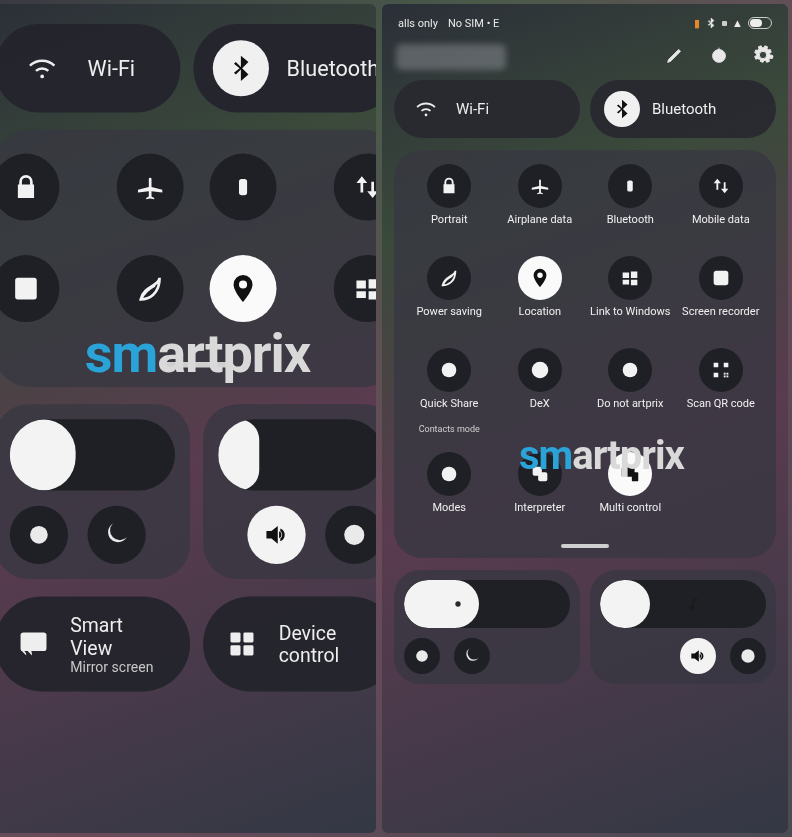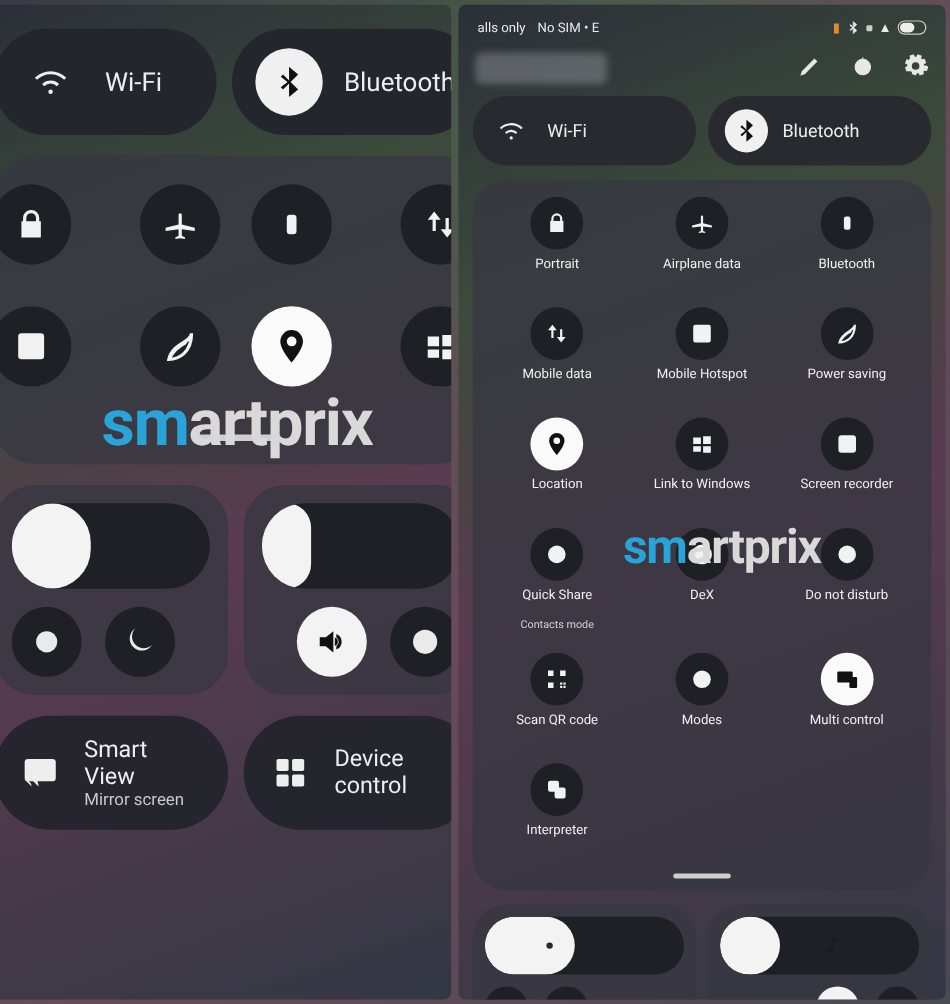--- a/index.html
+++ b/index.html
@@ -47,21 +47,21 @@
   .pill.bt .pico { background:#f0f0f0; color:#111; }
   .pill .pico svg { width:22px; height:22px; }
 
   .tile-panel {
     margin:12px 4px 0 4px;
     background:rgba(55,55,65,.78);
     border-radius:28px;
     padding:14px 10px 32px 10px;
     position:relative;
   }
-  .grid4 { display:grid; grid-template-columns:repeat(3,1fr); row-gap:18px; }
+  .grid4 { display:grid; grid-template-columns:repeat(4,1fr); row-gap:18px; }
   .tile { display:flex; flex-direction:column; align-items:center; gap:6px; }
   .tile .circ {
     width:44px; height:44px; border-radius:50%;
     background:#1f2026; display:flex; align-items:center; justify-content:center;
     color:#f2f2f2;
   }
   .tile.on .circ { background:#fafafa; color:#111; }
   .tile .circ svg { width:22px; height:22px; }
   .tile .lbl { font-size:11px; line-height:12px; color:#f0f0f0; text-align:center; min-height:24px; }
   .tile .sub { font-size:9px; color:#d0d0d0; text-align:center; margin-top:-4px; }
@@ -498,28 +498,20 @@
           <div class="circ">
             <svg>
               <use href="#i-updown"></use>
             </svg>
           </div>
           <div class="lbl">Mobile data</div>
         </div>
         <div class="tile">
           <div class="circ">
             <svg>
-              <use href="#i-hotspot"></use>
-            </svg>
-          </div>
-          <div class="lbl">Mobile Hotspot</div>
-        </div>
-        <div class="tile">
-          <div class="circ">
-            <svg>
               <use href="#i-leaf"></use>
             </svg>
           </div>
           <div class="lbl">Power saving</div>
         </div>
         <div class="tile on">
           <div class="circ">
             <svg>
               <use href="#i-pin"></use>
             </svg>
@@ -558,53 +550,53 @@
             </svg>
           </div>
           <div class="lbl">DeX</div>
         </div>
         <div class="tile">
           <div class="circ">
             <svg>
               <use href="#i-dnd"></use>
             </svg>
           </div>
-          <div class="lbl">Do not disturb</div>
+          <div class="lbl">Do not artprix</div>
         </div>
         <div class="tile">
           <div class="circ">
             <svg>
               <use href="#i-qr"></use>
             </svg>
           </div>
           <div class="lbl">Scan QR code</div>
         </div>
         <div class="tile">
           <div class="circ">
             <svg>
               <use href="#i-modes"></use>
             </svg>
           </div>
           <div class="lbl">Modes</div>
         </div>
+        <div class="tile">
+          <div class="circ">
+            <svg>
+              <use href="#i-interp"></use>
+            </svg>
+          </div>
+          <div class="lbl">Interpreter</div>
+        </div>
         <div class="tile on">
           <div class="circ">
             <svg>
               <use href="#i-multi"></use>
             </svg>
           </div>
           <div class="lbl">Multi control</div>
-        </div>
-        <div class="tile">
-          <div class="circ">
-            <svg>
-              <use href="#i-interp"></use>
-            </svg>
-          </div>
-          <div class="lbl">Interpreter</div>
         </div>
       </div>
     <div class="drag-handle"></div>
   </div>
 
   <div class="slider-row">
     <div class="slider-card">
       <div class="track">
         <div class="fill" style="width:45%"></div>
         <svg class="ind" style="left:28%;width:16px;height:16px;color:#2a2a2a">

